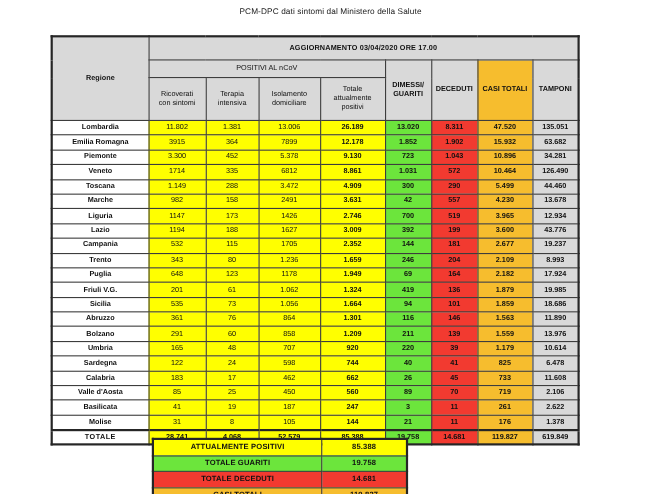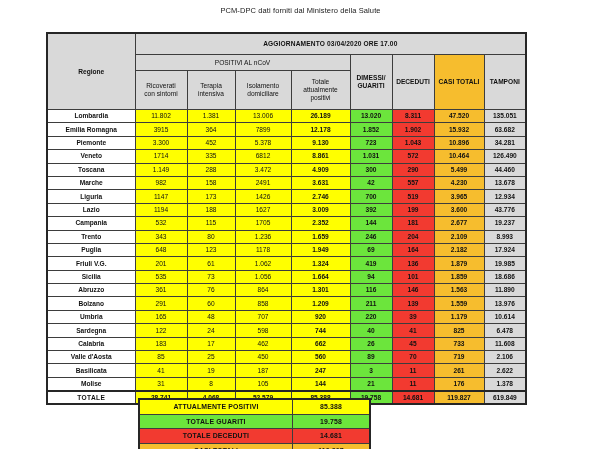--- a/index.html
+++ b/index.html
@@ -129,21 +129,21 @@
     font-weight: bold;
     color: #111111;
     letter-spacing: 0.15px;
   }
   td.sum-label { width: 150px; }
   td.sum-value { width: 74px; }
 </style>
 </head>
 <body>
 
-<div id="page-title">PCM-DPC dati forniti dal Ministero della Salute</div>
+<div id="page-title">PCM-DPC dati sintomi dal Ministero della Salute</div>
 
 <div id="main-table-wrap">
   <table class="grid">
     <colgroup>
       <col style="width:88px">
       <col style="width:52px">
       <col style="width:48px">
       <col style="width:56px">
       <col style="width:59px">
       <col style="width:42px">

